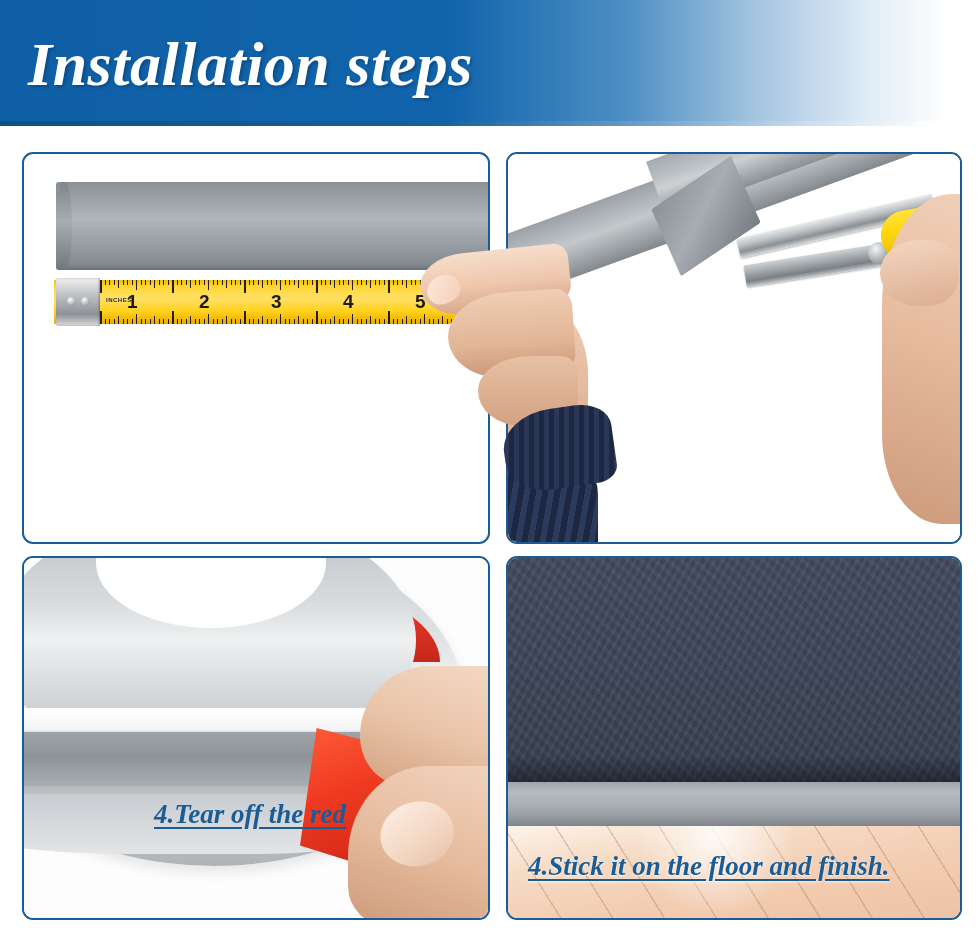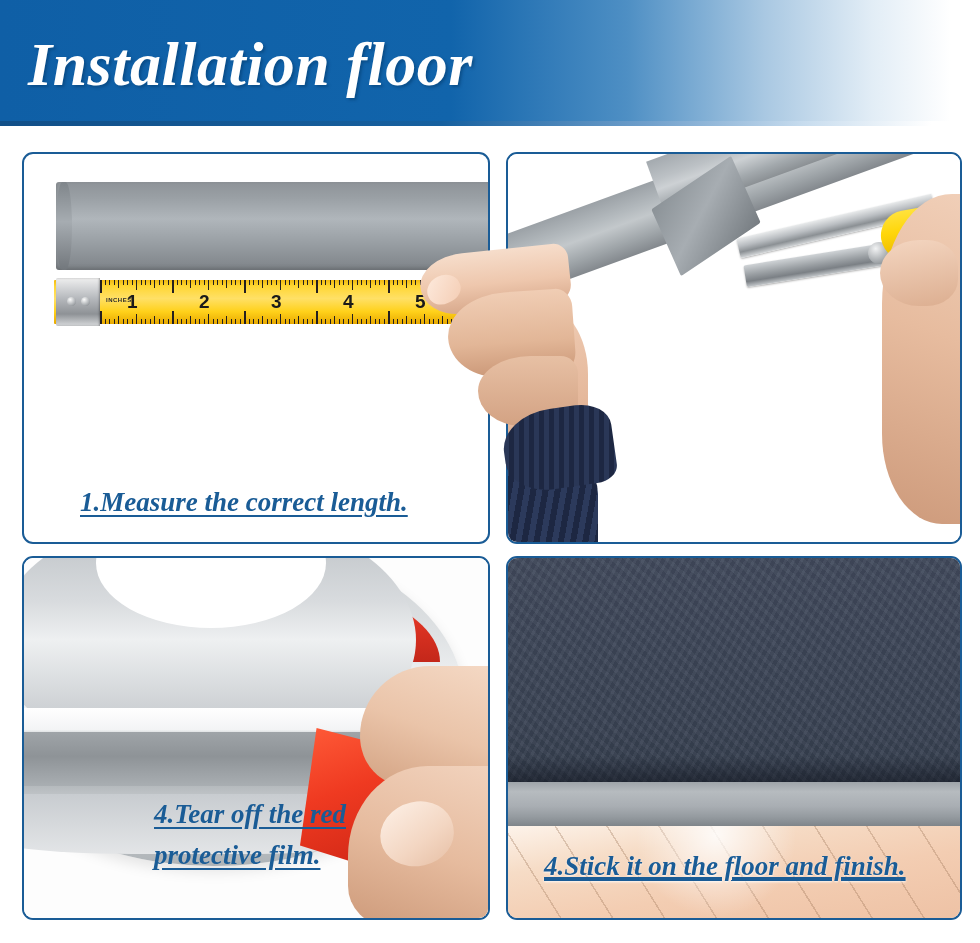--- a/index.html
+++ b/index.html
@@ -52,21 +52,21 @@
     font-weight:700;font-style:italic;
     font-size:27px;line-height:41px;
     font-family:"Liberation Serif","DejaVu Serif",serif;
     white-space:nowrap;
     z-index:40;
   }
   .cap u, .cap .ul{ text-decoration:underline; text-underline-offset:4px; }
 
   .cap1{left:56px; top:328px;}
   .cap3{left:130px; top:236px;}
-  .cap4{left:36px;  top:288px;text-decoration:underline;}
+  .cap4{left:20px;  top:288px;}
 
   
   .p1-strip{
     position:absolute;left:32px;top:28px;width:436px;height:88px;
     border-radius:3px 0 0 3px;
     background:linear-gradient(180deg,#8e9398 0%,#9aa0a5 18%,#b0b6bb 42%,#989ea3 70%,#7e8388 100%);
     box-shadow:inset 0 -2px 4px rgba(0,0,0,.18);
   }
   .p1-strip:after{
     content:"";position:absolute;left:0;top:0;width:16px;height:88px;
@@ -303,21 +303,21 @@
     position:absolute;left:28%;top:268px;width:36%;height:92px;
     background:radial-gradient(ellipse at 50% 10%,rgba(255,255,255,.85) 0%,rgba(255,255,255,0) 70%);
   }
 
   .cap4{ text-shadow:0 1px 2px rgba(255,255,255,.85); }
 </style>
 </head>
 <body>
 
 <div class="header">
-  <div class="header-title">Installation floor</div>
+  <div class="header-title">Installation steps</div>
   <div class="header-underline"></div>
 </div>
 
 <div class="grid">
 
   <div class="panel p1">
     <div class="p1-strip"></div>
 
     <div class="p1-tape">
       <div class="p1-hook"></div>
@@ -496,23 +496,20 @@
           <div class="t" style="left: 373.5px; bottom: 0px; height: 5px; width: 1px;"></div>
           <div class="t" style="left: 378px; bottom: 0px; height: 8px; width: 1px;"></div>
         </div>
       <div class="p1-num" style="left:73px">1</div>
       <div class="p1-num" style="left:145px">2</div>
       <div class="p1-num" style="left:217px">3</div>
       <div class="p1-num" style="left:289px">4</div>
       <div class="p1-num" style="left:361px">5</div>
     </div>
 
-    <div class="cap cap1">
-      <span class="ul">1.Measure the correct length.</span>
-    </div>
   </div>
 
   <div class="panel p2">
     <div class="p2-bg">
       <div class="p2-strip"></div>
       <div class="p2-strip2"></div>
       <div class="p2-flap"></div>
       <div class="p2-hand-left"></div>
       <div class="p2-sleeve-left"></div>
       <div class="p2-blade1"></div>
@@ -538,21 +535,20 @@
       <div class="p3-redfilm"></div>
       <div class="p3-hand">
         <div class="p3-finger-top"></div>
         <div class="p3-finger-bot"></div>
         <div class="p3-nail"></div>
       </div>
     </div>
 
     <div class="cap cap3">
       <div class="ul">4.Tear off the red</div>
-      <div class="ul">protective film.</div>
     </div>
   </div>
 
   <div class="panel p4">
     <div class="p4-wall">
       <div class="p4-wall-shade"></div>
     </div>
     <div class="p4-trim"></div>
     <div class="p4-floor"></div>
     <div class="p4-floor-glow"></div>

